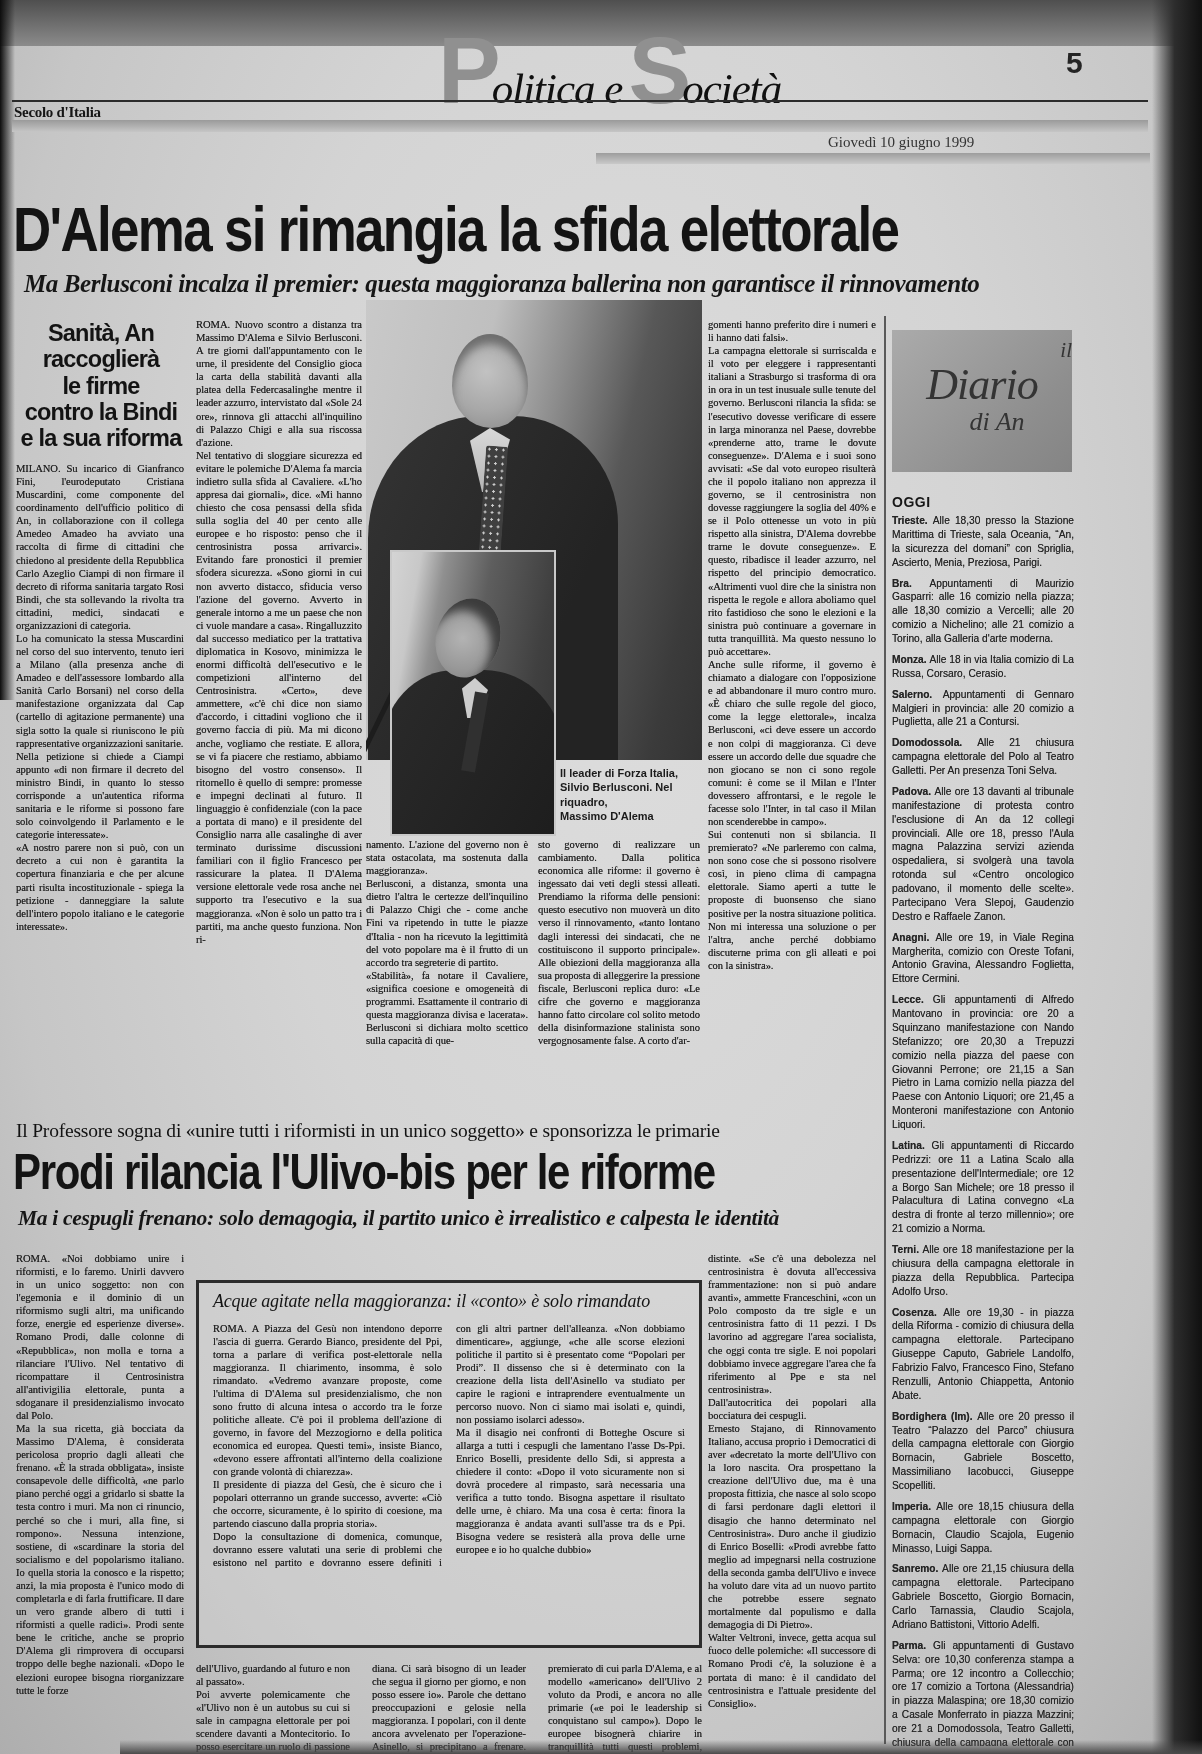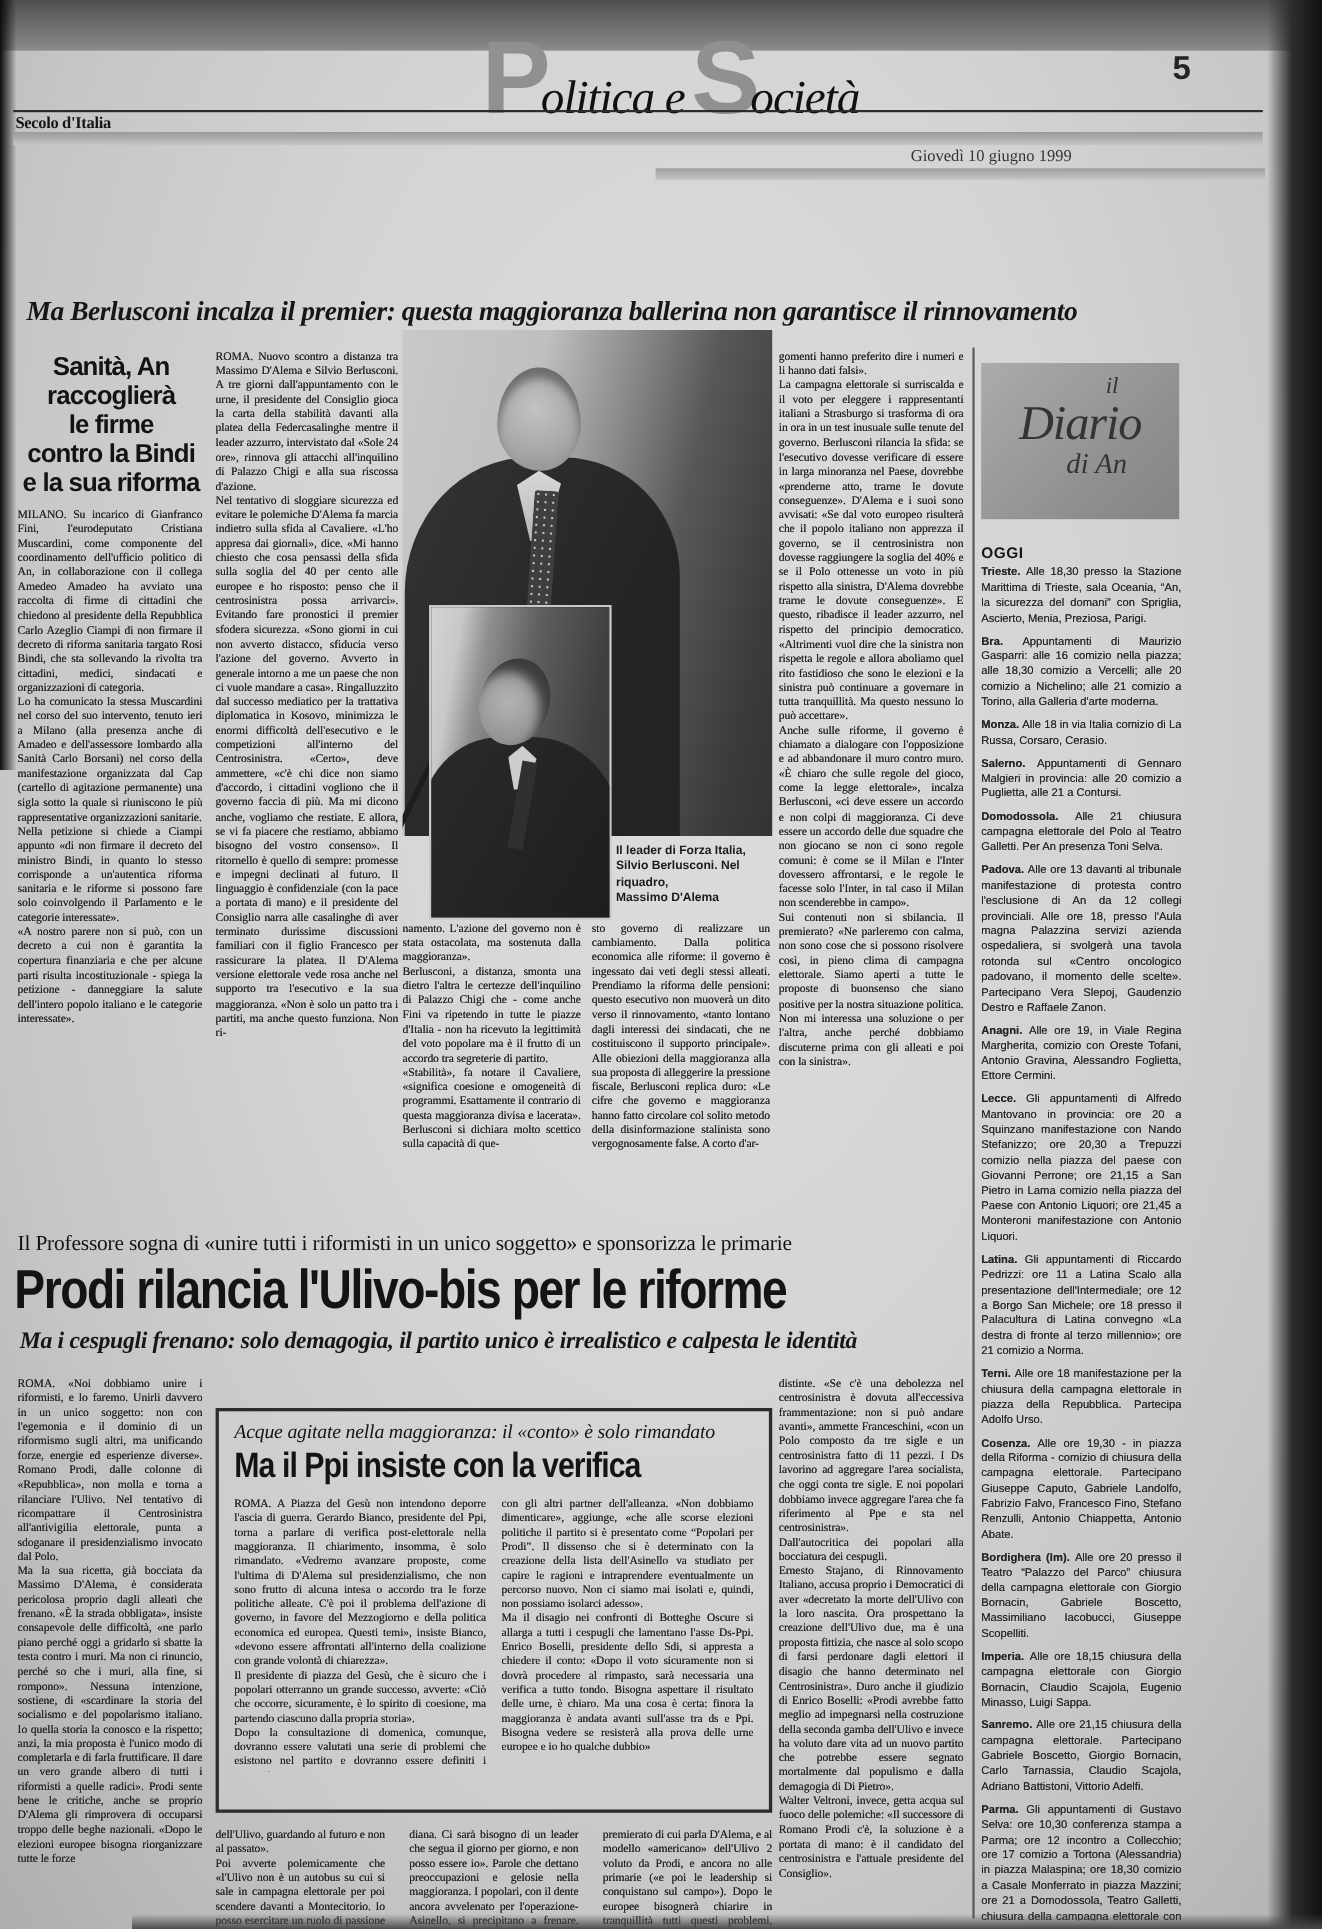--- a/index.html
+++ b/index.html
@@ -41,21 +41,21 @@
   .photo-inset{left:392px;top:552px;width:162px;height:282px;background:linear-gradient(100deg,#d4d4d4 0%,#c8c8c8 14%,#909090 26%,#5e5e5e 48%,#404040 78%,#343434 100%);overflow:hidden;box-shadow:0 0 0 2px #c9c9c9;}
   .pi-head{position:absolute;left:44px;top:46px;width:64px;height:80px;background:radial-gradient(circle at 42% 52%,#b3b3b3 0%,#989898 55%,#7c7c7c 100%);border-radius:50%;transform:rotate(16deg);box-shadow:inset -6px 14px 10px rgba(40,40,40,.8);}
   .pi-suit{position:absolute;left:-10px;top:118px;width:182px;height:170px;background:linear-gradient(120deg,#2b2b2b,#1d1d1d);border-radius:40% 44% 0 0/46% 50% 0 0;}
   .pi-shirt{position:absolute;left:70px;top:126px;width:26px;height:40px;background:#cdcdcd;clip-path:polygon(50% 0,100% 30%,55% 100%,20% 100%,0 26%);}
   .pi-tie{position:absolute;left:76px;top:140px;width:14px;height:80px;background:#303030;transform:rotate(10deg);}
 
   .photo-caption{left:560px;top:766px;width:142px;font-family:"Liberation Sans",sans-serif;font-weight:bold;font-size:11px;line-height:1.3;color:#1b1b1b;white-space:pre-line;}
 
   .sidebar-rule{left:884px;top:316px;width:2px;height:1428px;background:#5a5a5a;}
   .diario-box{left:892px;top:330px;width:180px;height:142px;background:linear-gradient(135deg,#ababab,#8e8e8e 70%,#848484);color:#343434;font-style:italic;text-align:center;padding-top:8px;box-sizing:border-box;}
-  .diario-il{display:block;font-size:21px;margin-left:58px;text-align:center;}
+  .diario-il{display:block;font-size:21px;margin-left:58px;text-align:right;}
   .diario-name{display:block;font-size:44px;line-height:1.0;letter-spacing:-1px;}
   .diario-sub{display:block;font-size:26px;line-height:1.15;margin-left:30px;}
   .oggi{left:892px;top:494px;font-family:"Liberation Sans",sans-serif;font-weight:bold;font-size:14px;letter-spacing:.5px;color:#161616;}
   .diary-list{left:892px;top:514px;width:182px;height:1232px;overflow:hidden;font-family:"Liberation Sans",sans-serif;font-size:10.2px;line-height:1.36;text-align:justify;color:#242424;text-shadow:0 0 .5px rgba(40,40,40,.7);}
   .diary-item{margin-bottom:7px;}
   .diary-city{font-weight:bold;}
 
   .kicker2{left:16px;top:1120px;width:840px;font-size:19.5px;color:#121212;letter-spacing:-0.2px;}
   .headline2{left:13px;top:1143px;white-space:nowrap;}
   .headline2 .squeeze{display:inline-block;transform:scaleX(.84);transform-origin:0 60%;font-family:"Liberation Sans",sans-serif;font-weight:bold;font-size:50px;letter-spacing:-1.6px;color:#141414;}
@@ -82,20 +82,21 @@
       <span class="big-letter">S</span>
       <span class="sh-rest">ocietà</span>
   </div>
   <div class="abs page-number">5</div>
   <div class="abs rule-thin"></div>
   <div class="abs masthead">Secolo d'Italia</div>
   <div class="abs graybar1"></div>
   <div class="abs date-line">Giovedì 10 giugno 1999</div>
   <div class="abs graybar2"></div>
 
+  <div class="abs headline1"><span class="squeeze">D'Alema si rimangia la sfida elettorale</span></div>
   <div class="abs subhead1">Ma Berlusconi incalza il premier: questa maggioranza ballerina non garantisce il rinnovamento</div>
 
   <div class="abs left-hl">Sanità, An
 raccoglierà
 le firme
 contro la Bindi
 e la sua riforma</div>
   <div class="abs body-col" style="left:16px;top:462px;width:168px;height:652px;">MILANO. Su incarico di Gianfranco Fini, l'eurodeputato Cristiana Muscardini, come componente del coordinamento dell'ufficio politico di An, in collaborazione con il collega Amedeo Amadeo ha avviato una raccolta di firme di cittadini che chiedono al presidente della Repubblica Carlo Azeglio Ciampi di non firmare il decreto di riforma sanitaria targato Rosi Bindi, che sta sollevando la rivolta tra cittadini, medici, sindacati e organizzazioni di categoria.
 Lo ha comunicato la stessa Muscardini nel corso del suo intervento, tenuto ieri a Milano (alla presenza anche di Amadeo e dell'assessore lombardo alla Sanità Carlo Borsani) nel corso della manifestazione organizzata dal Cap (cartello di agitazione permanente) una sigla sotto la quale si riuniscono le più rappresentative organizzazioni sanitarie.
 Nella petizione si chiede a Ciampi appunto «di non firmare il decreto del ministro Bindi, in quanto lo stesso corrisponde a un'autentica riforma sanitaria e le riforme si possono fare solo coinvolgendo il Parlamento e le categorie interessate».
@@ -161,21 +162,20 @@
   <div class="abs headline2"><span class="squeeze">Prodi rilancia l'Ulivo-bis per le riforme</span></div>
   <div class="abs body-col" style="left:16px;top:1252px;width:168px;height:498px;">ROMA. «Noi dobbiamo unire i riformisti, e lo faremo. Unirli davvero in un unico soggetto: non con l'egemonia e il dominio di un riformismo sugli altri, ma unificando forze, energie ed esperienze diverse». Romano Prodi, dalle colonne di «Repubblica», non molla e torna a rilanciare l'Ulivo. Nel tentativo di ricompattare il Centrosinistra all'antivigilia elettorale, punta a sdoganare il presidenzialismo invocato dal Polo.
 Ma la sua ricetta, già bocciata da Massimo D'Alema, è considerata pericolosa proprio dagli alleati che frenano. «È la strada obbligata», insiste consapevole delle difficoltà, «ne parlo piano perché oggi a gridarlo si sbatte la testa contro i muri. Ma non ci rinuncio, perché so che i muri, alla fine, si rompono». Nessuna intenzione, sostiene, di «scardinare la storia del socialismo e del popolarismo italiano. Io quella storia la conosco e la rispetto; anzi, la mia proposta è l'unico modo di completarla e di farla fruttificare. Il dare un vero grande albero di tutti i riformisti a quelle radici». Prodi sente bene le critiche, anche se proprio D'Alema gli rimprovera di occuparsi troppo delle beghe nazionali. «Dopo le elezioni europee bisogna riorganizzare tutte le forze</div>
   <div class="abs body-col" style="left:708px;top:1252px;width:168px;height:498px;">distinte. «Se c'è una debolezza nel centrosinistra è dovuta all'eccessiva frammentazione: non si può andare avanti», ammette Franceschini, «con un Polo composto da tre sigle e un centrosinistra fatto di 11 pezzi. I Ds lavorino ad aggregare l'area socialista, che oggi conta tre sigle. E noi popolari dobbiamo invece aggregare l'area che fa riferimento al Ppe e sta nel centrosinistra».
 Dall'autocritica dei popolari alla bocciatura dei cespugli.
 Ernesto Stajano, di Rinnovamento Italiano, accusa proprio i Democratici di aver «decretato la morte dell'Ulivo con la loro nascita. Ora prospettano la creazione dell'Ulivo due, ma è una proposta fittizia, che nasce al solo scopo di farsi perdonare dagli elettori il disagio che hanno determinato nel Centrosinistra». Duro anche il giudizio di Enrico Boselli: «Prodi avrebbe fatto meglio ad impegnarsi nella costruzione della seconda gamba dell'Ulivo e invece ha voluto dare vita ad un nuovo partito che potrebbe essere segnato mortalmente dal populismo e dalla demagogia di Di Pietro».
 Walter Veltroni, invece, getta acqua sul fuoco delle polemiche: «Il successore di Romano Prodi c'è, la soluzione è a portata di mano: è il candidato del centrosinistra e l'attuale presidente del Consiglio».</div>
 
   <div class="abs ppi-box">
     <div class="box-kicker">Acque agitate nella maggioranza: il «conto» è solo rimandato</div>
-    <div class="box-headline"><span class="squeeze">Ma il Ppi insiste con la verifica</span></div>
     <div class="box-cols">
       <div class="box-col">ROMA. A Piazza del Gesù non intendono deporre l'ascia di guerra. Gerardo Bianco, presidente del Ppi, torna a parlare di verifica post-elettorale nella maggioranza. Il chiarimento, insomma, è solo rimandato. «Vedremo avanzare proposte, come l'ultima di D'Alema sul presidenzialismo, che non sono frutto di alcuna intesa o accordo tra le forze politiche alleate. C'è poi il problema dell'azione di governo, in favore del Mezzogiorno e della politica economica ed europea. Questi temi», insiste Bianco, «devono essere affrontati all'interno della coalizione con grande volontà di chiarezza».
 Il presidente di piazza del Gesù, che è sicuro che i popolari otterranno un grande successo, avverte: «Ciò che occorre, sicuramente, è lo spirito di coesione, ma partendo ciascuno dalla propria storia».
 Dopo la consultazione di domenica, comunque, dovranno essere valutati una serie di problemi che esistono nel partito e dovranno essere definiti i rapporti</div>
       <div class="box-col">con gli altri partner dell'alleanza. «Non dobbiamo dimenticare», aggiunge, «che alle scorse elezioni politiche il partito si è presentato come “Popolari per Prodi”. Il dissenso che si è determinato con la creazione della lista dell'Asinello va studiato per capire le ragioni e intraprendere eventualmente un percorso nuovo. Non ci siamo mai isolati e, quindi, non possiamo isolarci adesso».
 Ma il disagio nei confronti di Botteghe Oscure si allarga a tutti i cespugli che lamentano l'asse Ds-Ppi. Enrico Boselli, presidente dello Sdi, si appresta a chiedere il conto: «Dopo il voto sicuramente non si dovrà procedere al rimpasto, sarà necessaria una verifica a tutto tondo. Bisogna aspettare il risultato delle urne, è chiaro. Ma una cosa è certa: finora la maggioranza è andata avanti sull'asse tra ds e Ppi. Bisogna vedere se resisterà alla prova delle urne europee e io ho qualche dubbio»</div>
     </div>
   </div>
 
   <div class="abs body-col" style="left:196px;top:1662px;width:154px;height:90px;">dell'Ulivo, guardando al futuro e non al passato».

